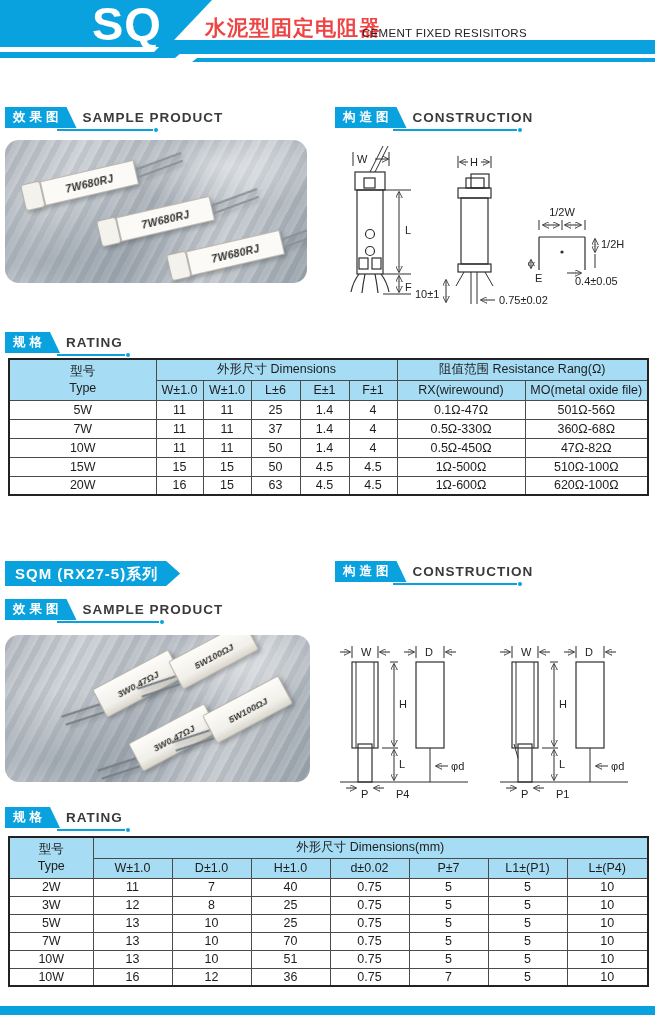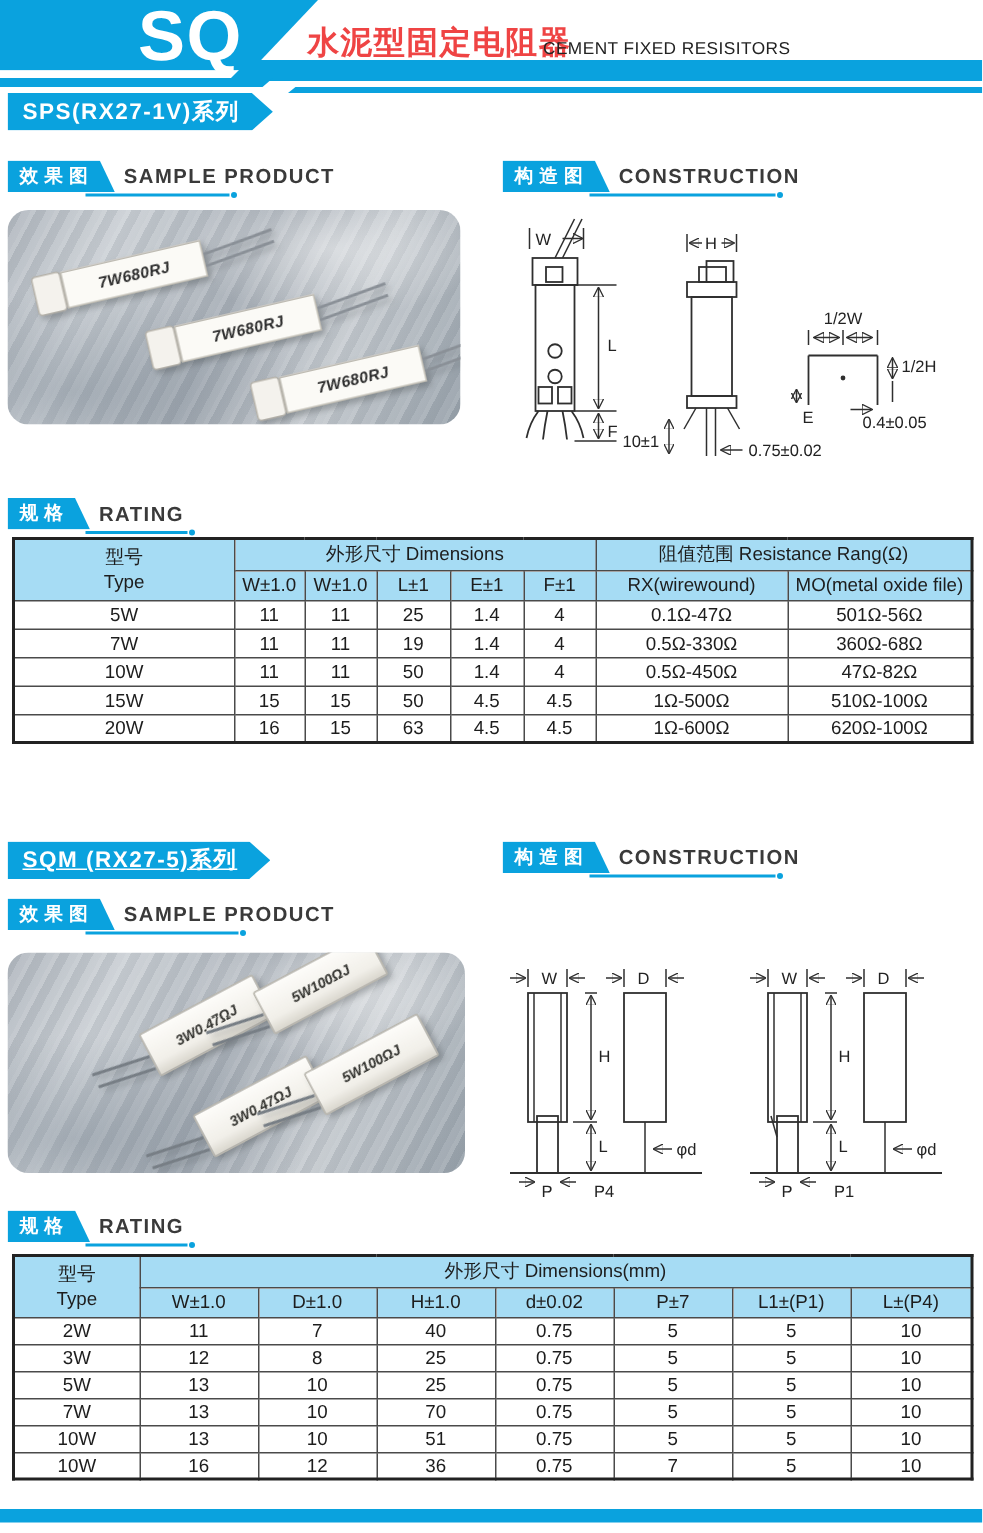--- a/index.html
+++ b/index.html
@@ -85,21 +85,20 @@
 <div class="page">
 
   <div class="hdr-block"></div>
   <div class="hdr-sq">SQ</div>
   <div class="hdr-bar"></div>
   <div class="hdr-strip-left"></div>
   <div class="hdr-strip-right"></div>
   <div class="hdr-zh">水泥型固定电阻器</div>
   <div class="hdr-en">CEMENT FIXED RESISITORS</div>
 
-  <div class="series-tag" style="left:5px;top:62px;">SPS(RX27-1V)系列</div>
 
   <div class="badge-row" style="left:5px;top:107px;">
     <span class="badge">效果图</span>
     <span class="badge-en">SAMPLE PRODUCT</span>
     <span class="badge-line" style="left:52px;width:96px;"></span>
   </div>
 
   <div class="badge-row" style="left:335px;top:107px;">
     <span class="badge">构造图</span>
     <span class="badge-en">CONSTRUCTION</span>
@@ -228,21 +227,21 @@
       <tr style="height:21px;">
         <th rowspan="2">
           <div class="type-cell"><span>型号</span><br><span>Type</span></div>
         </th>
         <th colspan="5">外形尺寸 Dimensions</th>
         <th colspan="2">阻值范围 Resistance Rang(Ω)</th>
       </tr>
       <tr style="height:20px;">
         <th class="th2">W±1.0</th>
         <th class="th2">W±1.0</th>
-        <th class="th2">L±1</th>
+        <th class="th2">L±6</th>
         <th class="th2">E±1</th>
         <th class="th2">F±1</th>
         <th class="th2">RX(wirewound)</th>
         <th class="th2">MO(metal oxide file)</th>
       </tr>
     </thead>
     <tbody>
       <tr style="height:19px;">
         <td>5W</td>
           <td>11</td>
@@ -250,21 +249,21 @@
           <td>25</td>
           <td>1.4</td>
           <td>4</td>
           <td>0.1Ω-47Ω</td>
           <td>501Ω-56Ω</td>
       </tr>
       <tr style="height:19px;">
         <td>7W</td>
           <td>11</td>
           <td>11</td>
-          <td>19</td>
+          <td>37</td>
           <td>1.4</td>
           <td>4</td>
           <td>0.5Ω-330Ω</td>
           <td>360Ω-68Ω</td>
       </tr>
       <tr style="height:19px;">
         <td>10W</td>
           <td>11</td>
           <td>11</td>
           <td>50</td>
@@ -289,21 +288,21 @@
           <td>15</td>
           <td>63</td>
           <td>4.5</td>
           <td>4.5</td>
           <td>1Ω-600Ω</td>
           <td>620Ω-100Ω</td>
       </tr>
     </tbody>
   </table>
 
-  <div class="series-tag" style="left:5px;top:561px;text-decoration:underline;">SQM (RX27-5)系列</div>
+  <div class="series-tag" style="left:5px;top:561px;">SQM (RX27-5)系列</div>
 
   <div class="badge-row" style="left:335px;top:561px;">
     <span class="badge">构造图</span>
     <span class="badge-en">CONSTRUCTION</span>
     <span class="badge-line" style="left:58px;width:124px;"></span>
   </div>
 
   <div class="badge-row" style="left:5px;top:599px;">
     <span class="badge">效果图</span>
     <span class="badge-en">SAMPLE PRODUCT</span>

